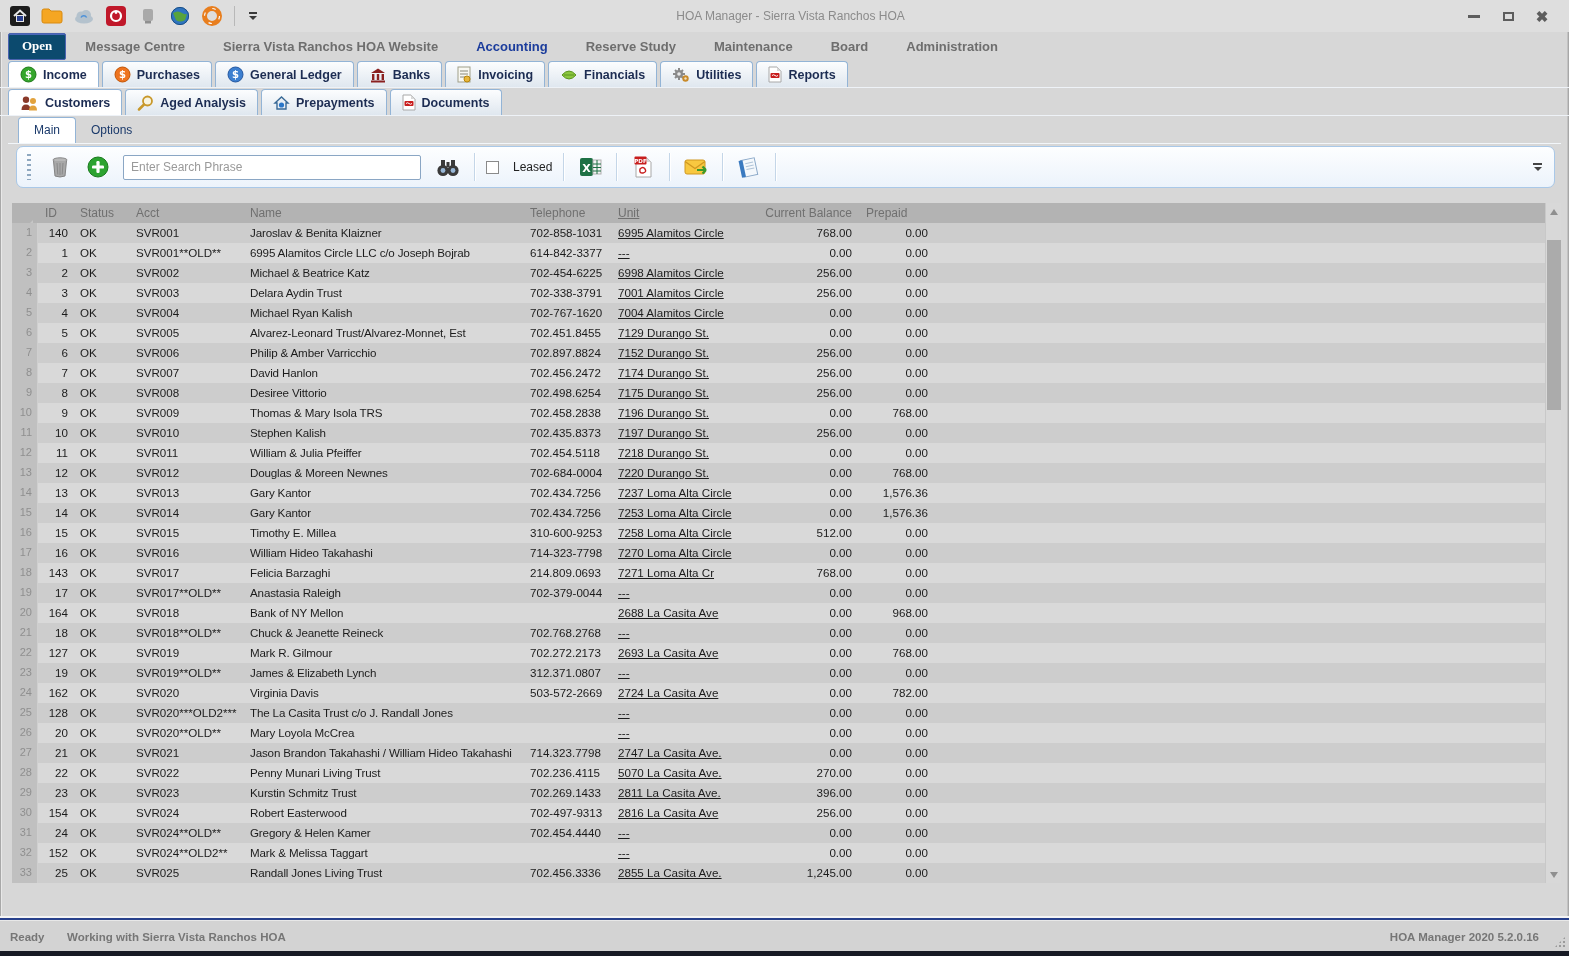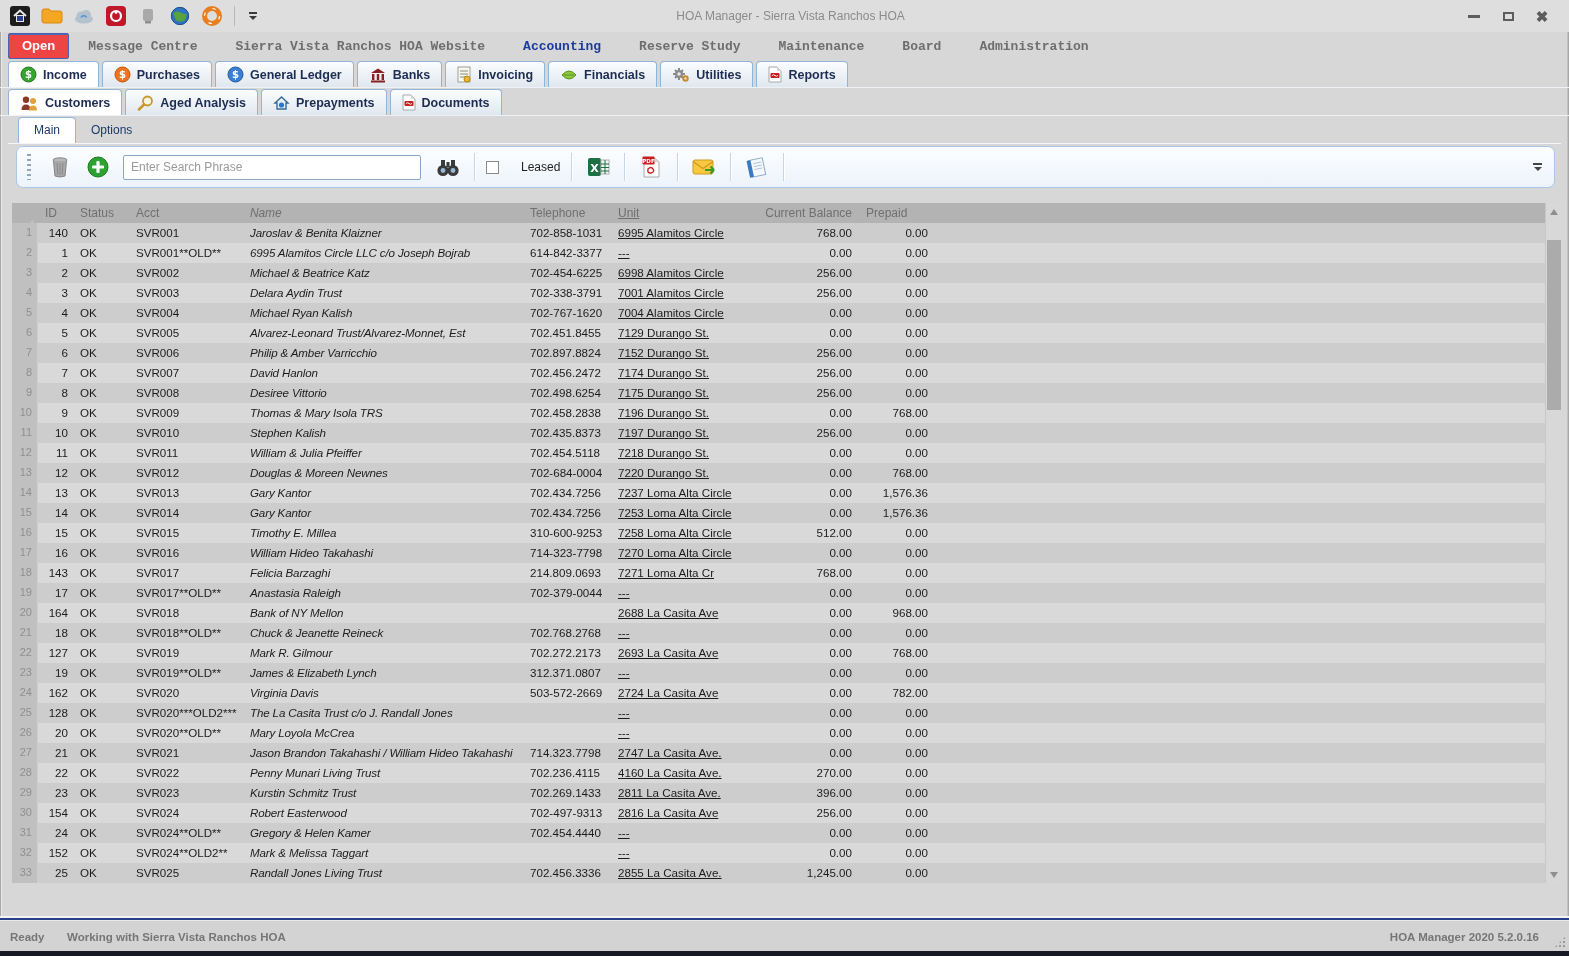--- a/index.html
+++ b/index.html
@@ -17,22 +17,22 @@
   .overflow-btn .tri { width:0; height:0; border-left:4px solid transparent; border-right:4px solid transparent; border-top:4px solid #3a3a3a; }
   .title-text { position:absolute; left:12px; right:0; top:9px; text-align:center; font-size:12px; color:#8b8b8b; }
   .win-controls { position:absolute; right:10px; top:4px; display:flex; }
   .win-btn { width:34px; height:24px; display:flex; align-items:center; justify-content:center; color:#5d5d5d; }
   .glyph-min { width:12px; height:3px; background:#5d5d5d; }
   .glyph-max { width:11px; height:9px; border:2px solid #5d5d5d; background:#dedede; }
   .glyph-close { font-size:15px; font-weight:bold; color:#5d5d5d; line-height:1; }
 
   
   .menubar { position:absolute; top:32px; left:0; right:0; height:28px; display:flex; align-items:center; padding-left:8px; }
-  .open-btn { background:#ef4444; color:#fff; font-weight:bold; font-size:13px; padding:4px 13px 5px; border:1px solid #4a63b0; border-radius:2px; box-shadow:inset 0 1px 0 #4a67b8; }
-  .menu-item { font-weight:bold; font-size:13px; color:#6e6e6e; padding:0 10px; margin:0 9px; white-space:nowrap;font-family:Liberation Mono, monospace; }
+  .open-btn { background:#0c4a6e; color:#fff; font-weight:bold; font-size:13px; padding:4px 13px 5px; border:1px solid #4a63b0; border-radius:2px; box-shadow:inset 0 1px 0 #4a67b8;font-family:Liberation Serif, serif; }
+  .menu-item { font-weight:bold; font-size:13px; color:#6e6e6e; padding:0 10px; margin:0 9px; white-space:nowrap; }
   .menu-item.active { color:#1b3c9c; }
 
   
   .tabrow { position:absolute; left:0; right:0; display:flex; align-items:flex-end; padding-left:8px; }
   .tabrow1 { top:60px; height:28px; border-bottom:1px solid #eef2f7; }
   .tabrow2 { top:89px; height:27px; border-bottom:1px solid #eef2f7; }
   .tab { display:flex; align-items:center; gap:6px; height:26px; padding:0 11px; border:1px solid #93b4d6; border-bottom:none; border-radius:4px 4px 0 0; background:linear-gradient(#fcfdfe, #dfe7ef); font-size:12.5px; font-weight:bold; color:#1c2c52; margin-right:3px; white-space:nowrap; }
   .tab.selected { background:#ffffff; }
   .tab .ticon { display:flex; align-items:center; }
 
@@ -42,42 +42,42 @@
   .subtab.selected { background:#fff; border:1px solid #93b4d6; border-bottom:none; border-radius:4px 4px 0 0; }
   .subtab-line { position:absolute; top:143px; left:8px; right:8px; height:1px; background:#f2f6fa; }
 
   
   .toolbar { position:absolute; top:146px; left:16px; right:14px; height:42px; background:linear-gradient(#fdfeff,#ecf3fb); border:1px solid #a9c8e8; border-radius:7px; display:flex; align-items:center; padding:0 10px; }
   .grip { width:4px; height:26px; margin-right:10px; background-image:repeating-linear-gradient(#8fa8c0 0 2px, transparent 2px 5px); }
   .tool-btn { min-width:32px; height:32px; display:flex; align-items:center; justify-content:center; margin:0 3px; }
   .search-input { width:298px; height:25px; border:1px solid #8aa6c4; border-radius:2px; font-size:12px; padding:0 7px; color:#4c1d95; background:#fff; margin:0 8px 0 6px; font-family:"Liberation Sans", sans-serif; }
   .search-input::placeholder { color:#9a9a9a; }
   .tb-sep { width:1px; height:28px; background:#c4d6e8; box-shadow:1px 0 0 #ffffff; margin:0 7px; }
-  .leased-wrap { display:flex; align-items:center; gap:22px; padding:0 4px; }
+  .leased-wrap { display:flex; align-items:center; gap:14px; padding:0 4px; }
   .cbx { width:13px; height:13px; border:1px solid #8a8a8a; background:#fff; }
   .leased-label { font-size:12px; color:#222; }
   .toolbar-overflow { margin-left:auto; display:flex; flex-direction:column; align-items:center; gap:2px; padding-right:2px; }
   .toolbar-overflow .bar { width:9px; height:2px; background:#444; }
   .toolbar-overflow .tri { width:0; height:0; border-left:4px solid transparent; border-right:4px solid transparent; border-top:4px solid #444; }
 
   
   .grid { position:absolute; top:203px; left:12px; width:1533px; }
   .grid-header { display:flex; height:20px; background:#b3b3b3; color:#707070; font-size:12px; }
   .grid-header > div { padding-top:3px; }
   .grid-row { display:flex; height:20px; font-size:11.6px; color:#1c1c1c; }
   .grid-row.odd  { background:#cdcdcd; }
   .grid-row.even { background:#d9d9d9; }
   .cell { padding-top:3px; white-space:nowrap; overflow:hidden; }
   .c-num  { width:26px; text-align:right; padding-right:5px; }
   .grid-row .c-num { background:#c0c0c0; color:#8f8f8f; font-size:11px; border-right:1px solid #cfcfcf; }
   .c-id    { width:36px; text-align:right; padding-right:6px; }
   .grid-header .c-id { text-align:left; padding-left:7px; }
   .c-status{ width:56px; padding-left:6px; }
   .c-acct  { width:114px; padding-left:6px; }
-  .c-name  { width:280px; padding-left:6px; letter-spacing:-0.15px;font-style:italic; }
+  .c-name  { width:280px; padding-left:6px; letter-spacing:-0.15px; }
   .c-phone { width:88px; padding-left:6px; }
   .c-unit  { width:128px; padding-left:6px;text-decoration:underline; }
   .c-bal   { width:98px; text-align:right; padding-right:6px;margin-left:20px; }
   .c-pre   { width:76px; text-align:right; padding-right:6px; }
   .grid-header .c-pre { text-align:left; padding-left:8px; }
   .c-fill  { flex:1; }
   .corner-tri { width:0; height:0; border-left:9px solid transparent; border-bottom:9px solid #c6c6c6; margin:6px 0 0 12px; }
 
   
   .vscroll { position:absolute; top:203px; right:8px; width:16px; height:680px; background:#d8d8d8; border-left:1px solid #c8c8c8; }
@@ -773,21 +773,21 @@
       <div class="cell c-fill"></div>
     </div>
 
     <div class="grid-row even">
       <div class="cell c-num">28</div>
       <div class="cell c-id">22</div>
       <div class="cell c-status">OK</div>
       <div class="cell c-acct">SVR022</div>
       <div class="cell c-name">Penny Munari Living Trust</div>
       <div class="cell c-phone">702.236.4115</div>
-      <div class="cell c-unit">4160 La Casita Ave.</div>
+      <div class="cell c-unit">5070 La Casita Ave.</div>
       <div class="cell c-bal">270.00</div>
       <div class="cell c-pre">0.00</div>
       <div class="cell c-fill"></div>
     </div>
 
     <div class="grid-row odd">
       <div class="cell c-num">29</div>
       <div class="cell c-id">23</div>
       <div class="cell c-status">OK</div>
       <div class="cell c-acct">SVR023</div>

